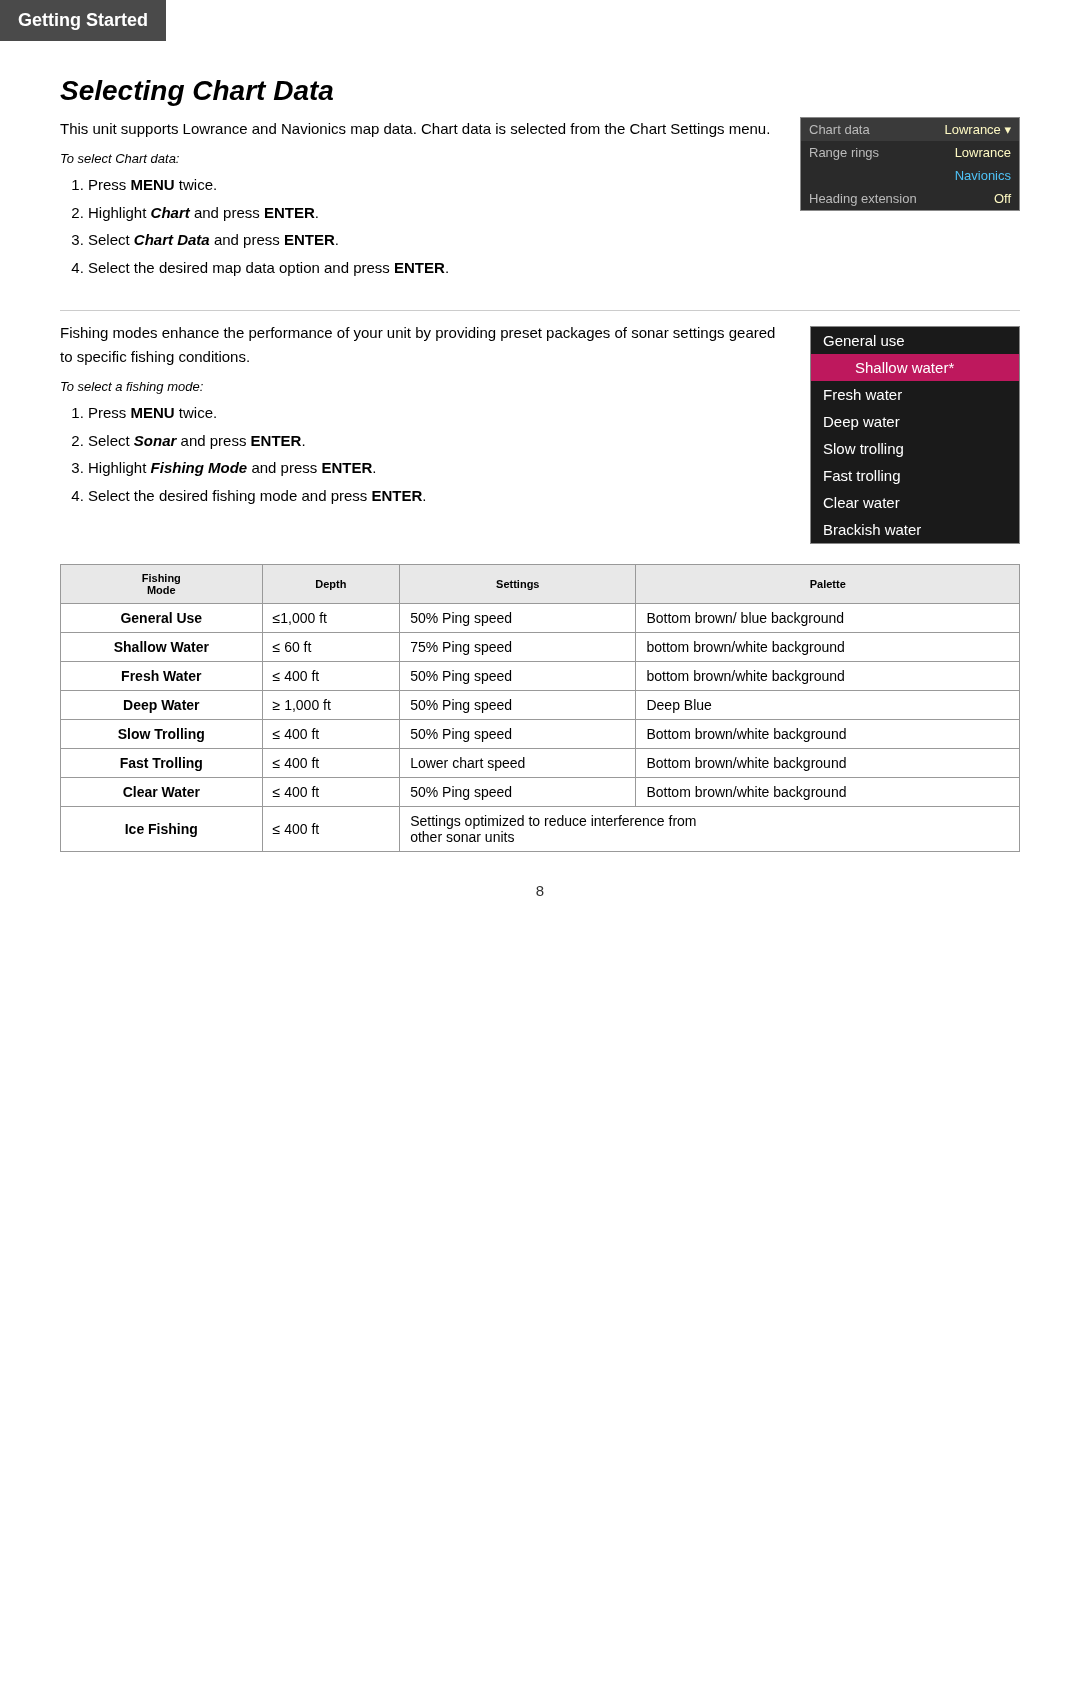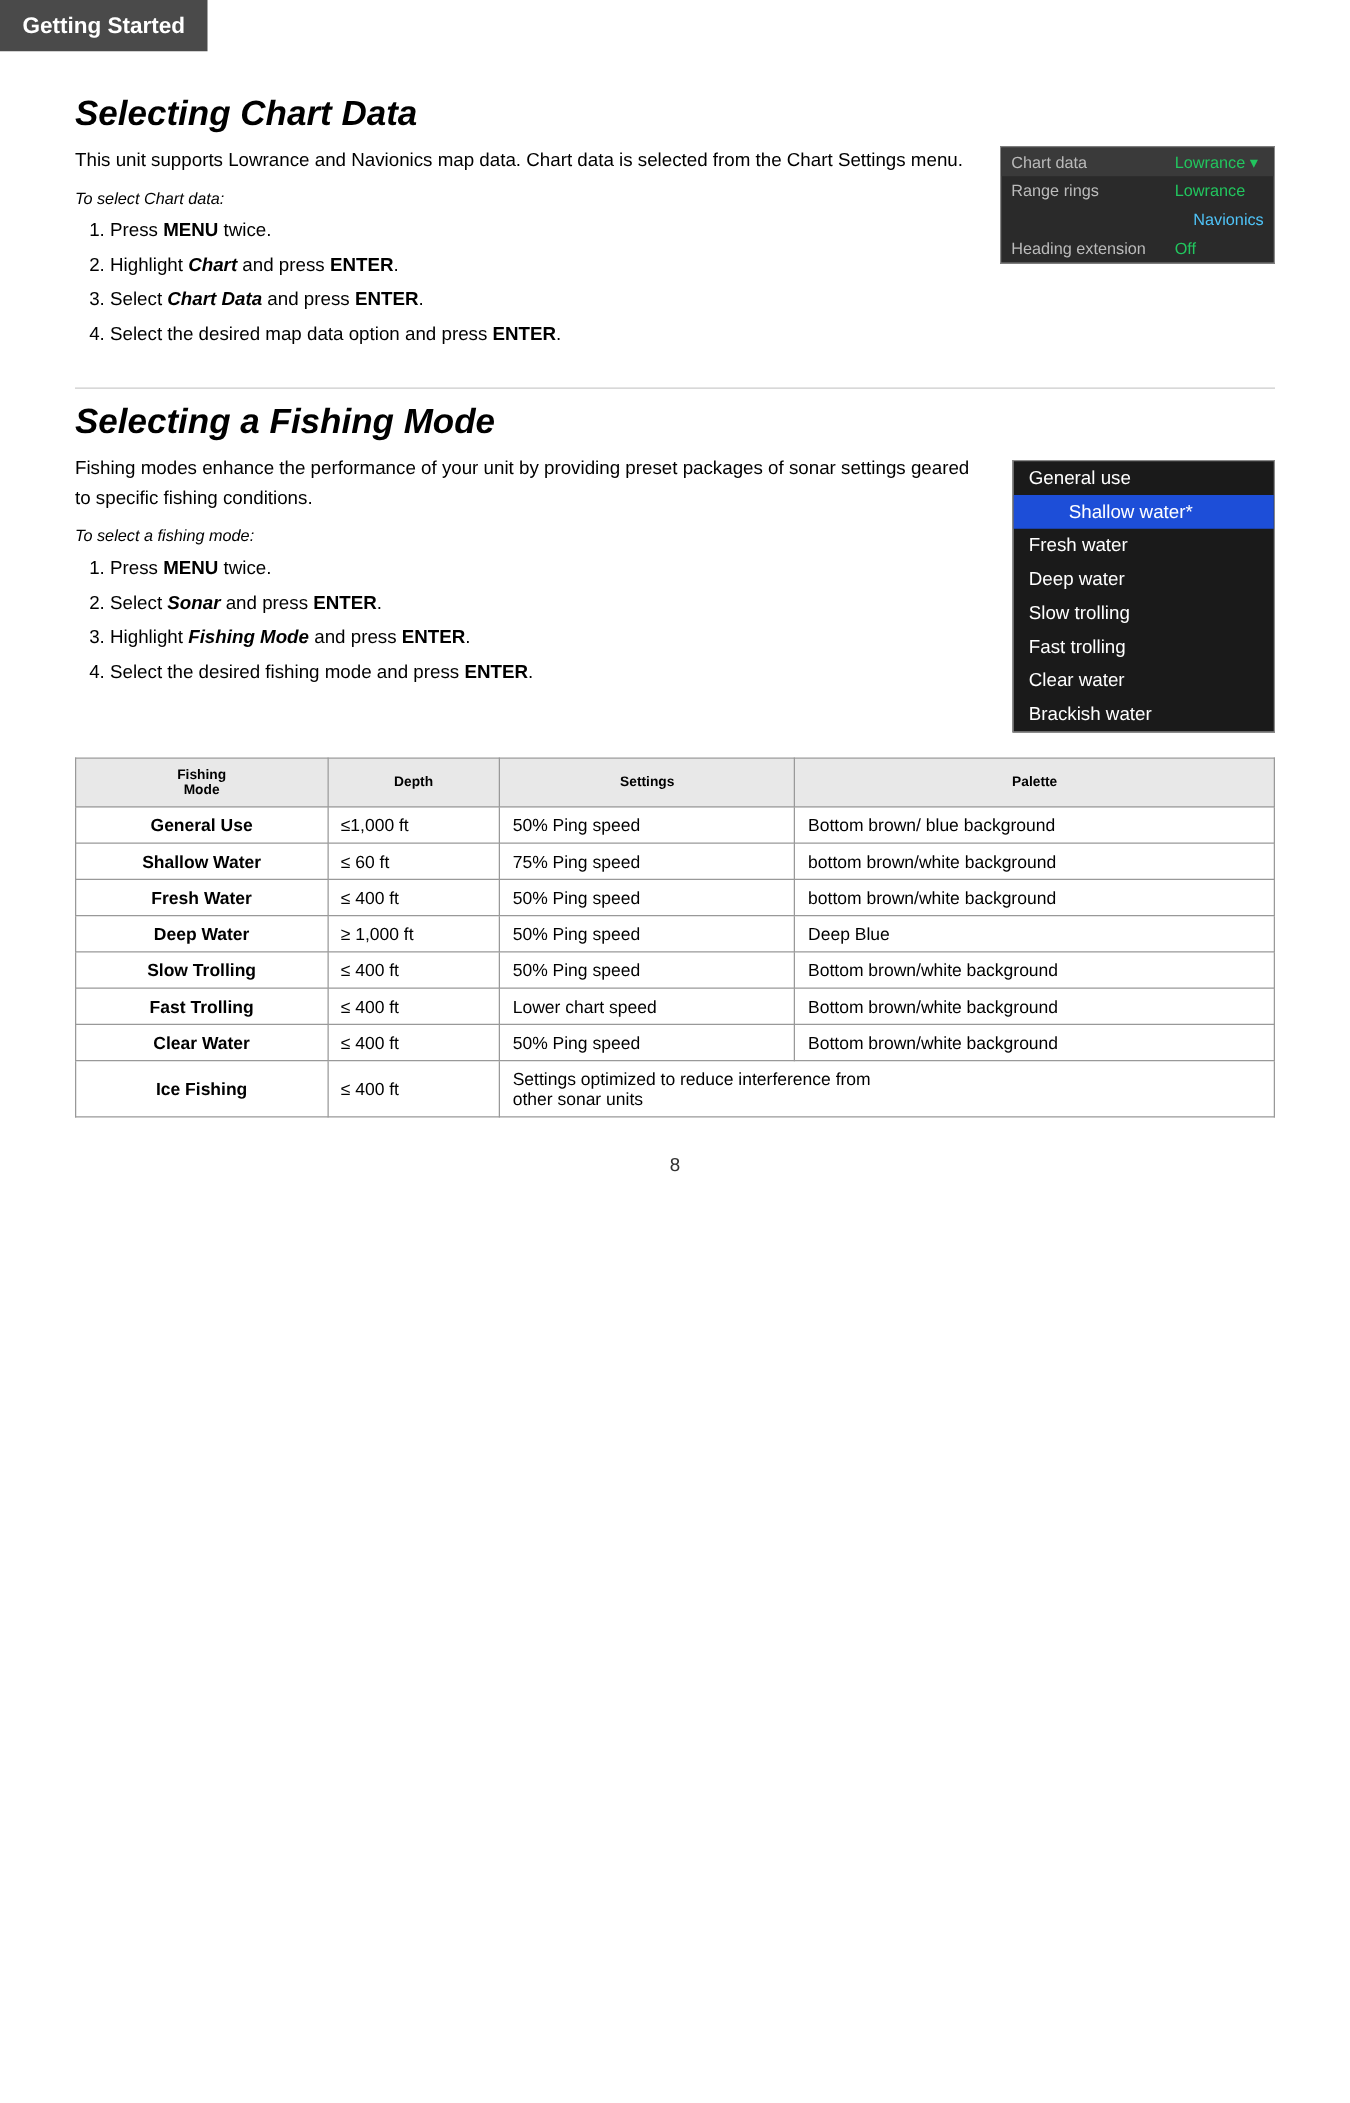--- a/index.html
+++ b/index.html
@@ -68,21 +68,22 @@
       padding: 4px 8px;
       color: #ccc;
       font-size: 13px;
     }
 
     .chart-data-image td.label {
       color: #bbb;
     }
 
     .chart-data-image td.value {
-      color: #22c55e;
+      color: #fef9c3;
+      text-align: right;
     }
 
     .chart-data-image td.value-blue {
       color: #4fc3f7;
       text-align: right;
     }
 
     .chart-data-image tr.selected td {
       background: #3a3a3a;
     }
@@ -104,21 +105,21 @@
     }
 
     .fishing-mode-menu .menu-item {
       padding: 5px 12px;
       font-size: 15px;
       color: #fff;
       font-weight: normal;
     }
 
     .fishing-mode-menu .menu-item.highlighted {
-      background: #1d4ed8;
+      background: #be185d;
       color: #fff;
       padding-left: 44px;
     }
 
     
     .body-text {
       font-size: 15px;
       line-height: 1.6;
       margin-bottom: 10px;
     }
@@ -235,21 +236,20 @@
           </tr>
         </tbody>
           </table>
       </div>
     </div>
   </div>
 
   <hr class="divider-line">
 
   <div>
-    <h1 class="section-title">Selecting a Fishing Mode</h1>
 
     <div class="fishing-mode-layout">
       <div class="section-text">
         <p class="body-text">Fishing modes enhance the performance of your unit by providing preset packages of sonar settings geared to specific fishing conditions.</p>
 
         <p class="instruction-label">To select a fishing mode:</p>
 
         <ol>
           <li>Press <strong>MENU</strong> twice.</li>
           <li>Select <strong><em>Sonar</em></strong> and press <strong>ENTER</strong>.</li>

